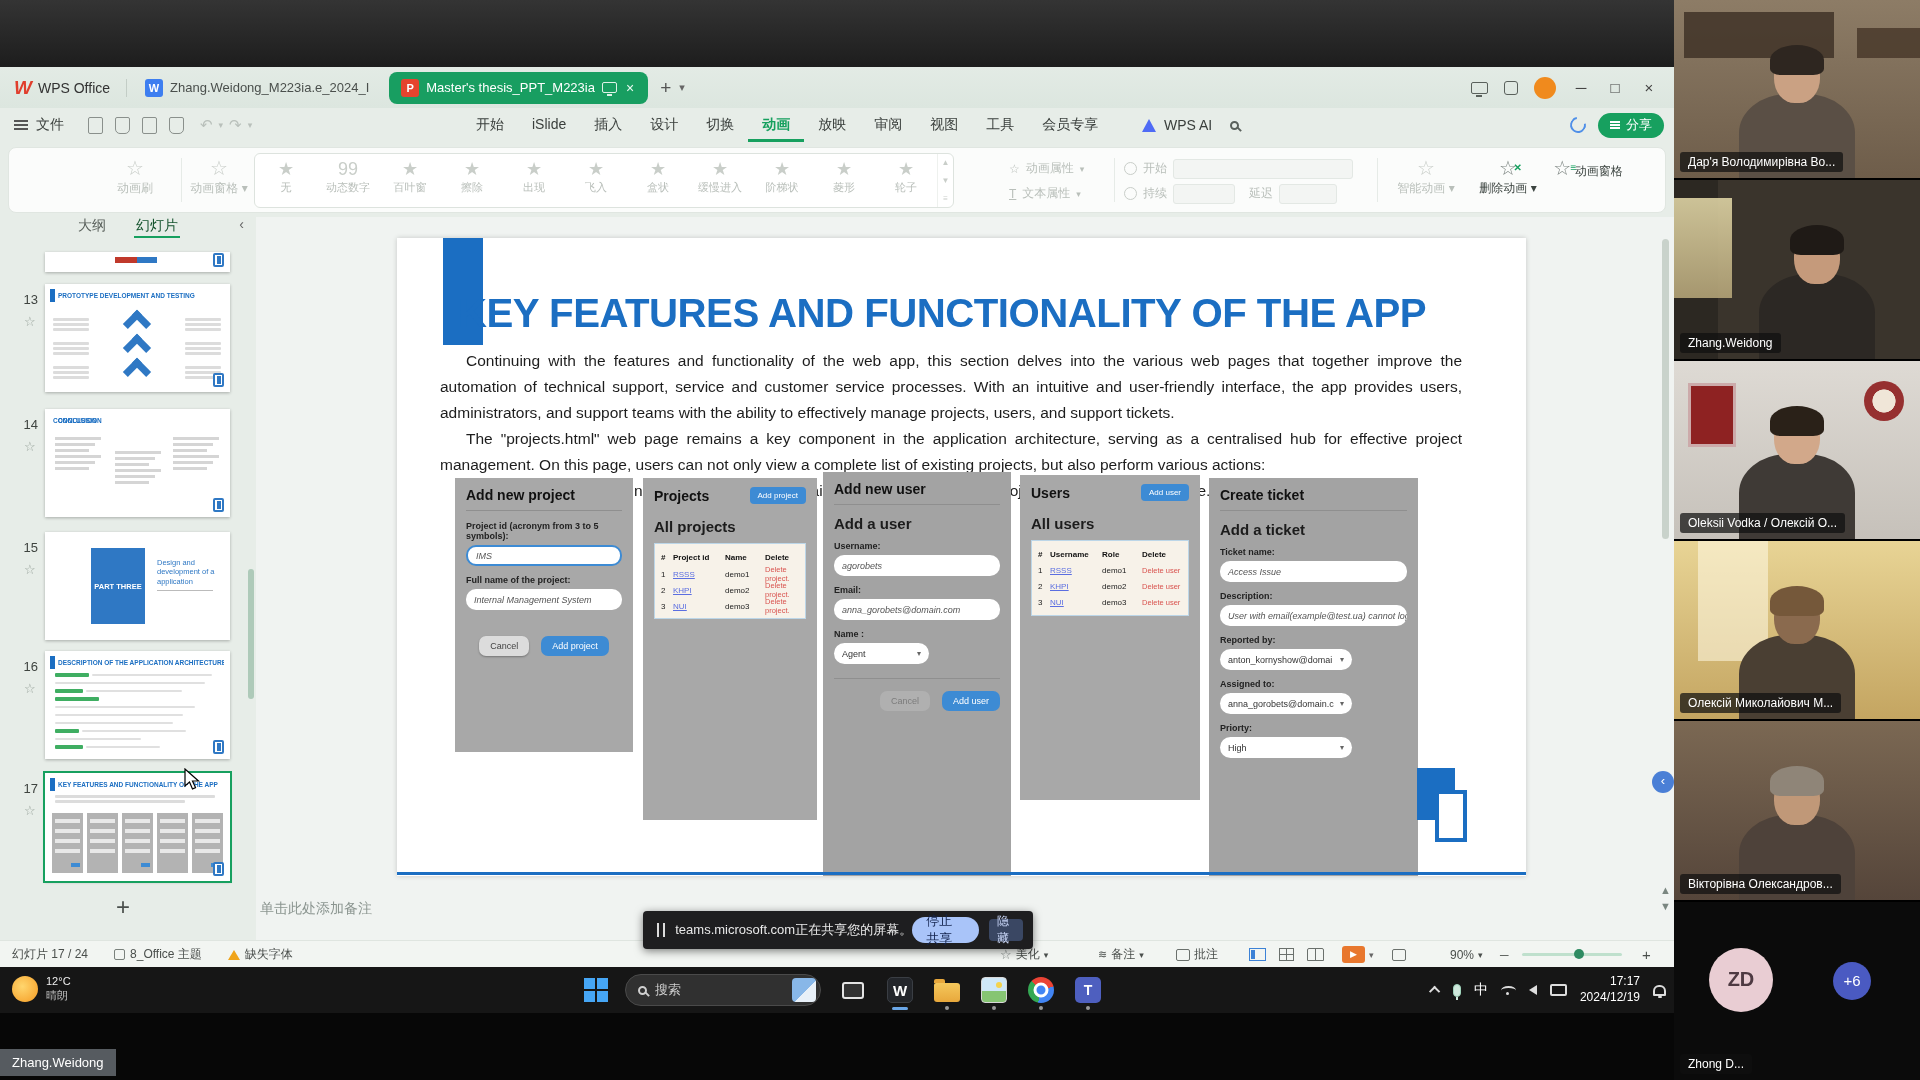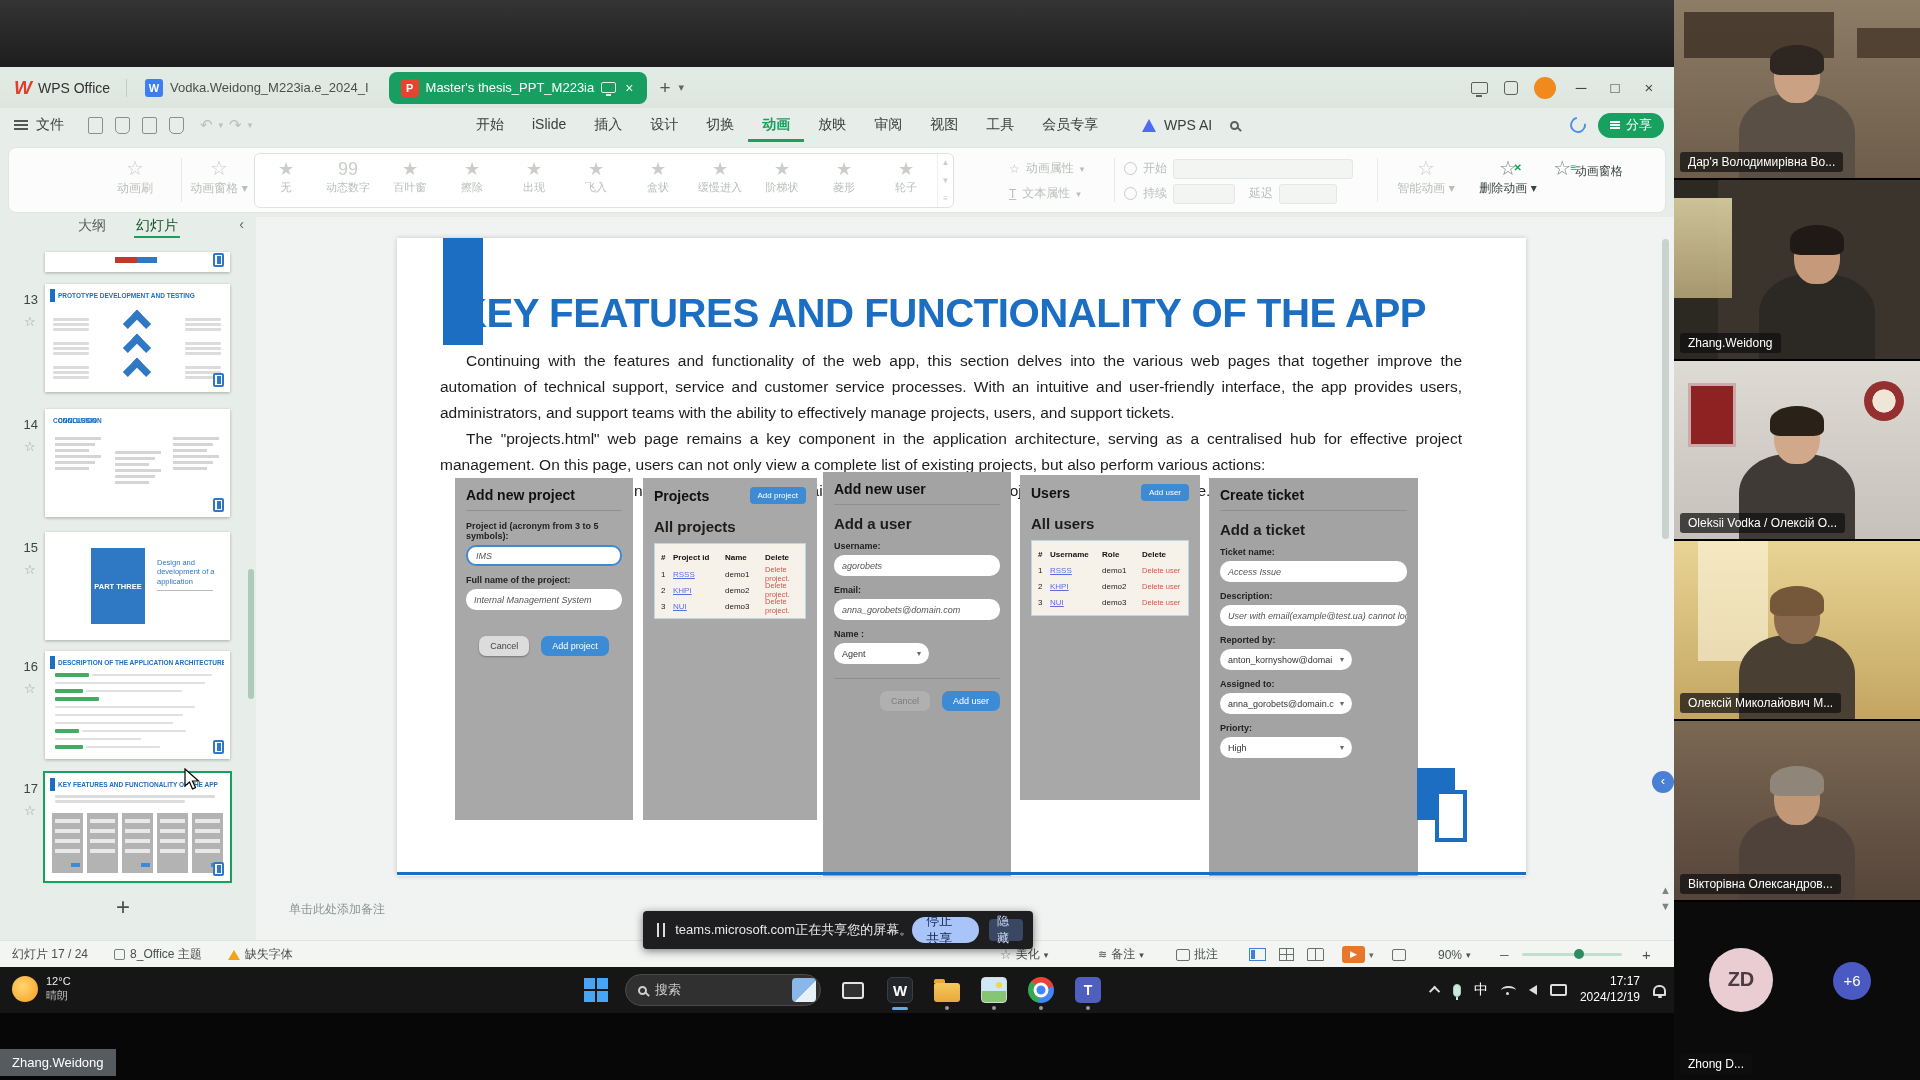--- a/index.html
+++ b/index.html
@@ -112,21 +112,21 @@
   
   .canvas { position:absolute; left:256px; top:150px; right:0; bottom:27px; background:#f0f3f1; }
   .slide { position:absolute; left:141px; top:21px; width:1129px; height:638px; background:#fff; box-shadow:0 0 5px rgba(0,0,0,.18); }
   .slide-accent { position:absolute; left:46px; top:0; width:40px; height:107px; background:#1b6ec2; }
   .slide-title { position:absolute; left:61px; top:52px; font-size:41px; font-weight:800; color:#1b6ec2; white-space:nowrap; letter-spacing:-0.5px; transform:scaleX(.98); transform-origin:left; }
   .slide-body { position:absolute; left:43px; top:110px; width:1022px; font-size:15.5px; line-height:1.68; color:#1d1d1d; text-align:justify; }
   .slide-body p { text-indent:26px; }
   .slide-underline { position:absolute; left:0; bottom:1px; width:100%; height:3px; background:#1b6ec2; }
   .deco-fill { position:absolute; left:1020px; top:530px; width:38px; height:52px; background:#1b6ec2; }
   .deco-outline { position:absolute; left:1038px; top:552px; width:32px; height:52px; border:4px solid #1b6ec2; background:#fff; }
-  .notes-hint { position:absolute; left:33px; bottom:22px; font-size:12px; color:#8b9590; }
+  .notes-hint { position:absolute; left:4px; bottom:22px; font-size:14px; color:#8b9590; }
   .cscroll { position:absolute; right:5px; top:22px; width:7px; height:300px; background:#c9d2cb; border-radius:4px; }
   .cnav { position:absolute; right:3px; font-size:11px; color:#7a8680; }
 
   
   .app-panel { position:absolute; background:#a8a8a8; color:#1c1c1c; padding:9px 11px; font-size:9px; }
   .ap-title { font-size:14px; font-weight:bold; color:#111; }
   .ap-hr { height:1px; background:#8f8f8f; margin:7px 0 10px; }
   .ap-sub { font-size:15px; font-weight:bold; margin-bottom:8px; }
   .ap-label { font-size:9px; font-weight:bold; color:#222; margin:9px 0 4px; }
   .ap-input { background:#fff; border-radius:10px; height:21px; display:flex; align-items:center; padding:0 8px; color:#555; font-style:italic; font-size:9px; overflow:hidden; white-space:nowrap; }
@@ -250,21 +250,21 @@
     <div class="wps">
 
       <div class="tabbar">
         <div class="home-tab">
           <span class="wps-logo">W</span>
           <span class="home-label">WPS Office</span>
         </div>
         <div class="tab-divider"></div>
         <div class="doc-tab">
           <span class="sq-icon w-blue">W</span>
-          <span class="label">Vodka.Weidong_M223ia.e_2024_I</span>
+          <span class="label">Zhang.Weidong_M223ia.e_2024_I</span>
         </div>
         <div class="active-tab">
           <span class="sq-icon p-red">P</span>
           <span class="label">Master's thesis_PPT_M223ia</span>
           <span class="cast-ic"></span>
           <span class="tab-close">×</span>
         </div>
         <span class="tab-plus">+</span>
         <span class="tab-caret">▾</span>
         <div class="tabbar-right">
@@ -554,21 +554,21 @@
       <div class="canvas">
         <div class="slide">
           <div class="slide-accent"></div>
           <div class="slide-title">KEY FEATURES AND FUNCTIONALITY OF THE APP</div>
           <div class="slide-body" id="slide-body">
               <p>Continuing with the features and functionality of the web app, this section delves into the various web pages that together improve the automation of technical support, service and customer service processes. With an intuitive and user-friendly interface, the app provides users, administrators, and support teams with the ability to effectively manage projects, users, and support tickets.</p>
               <p>The "projects.html" web page remains a key component in the application architecture, serving as a centralised hub for effective project management. On this page, users can not only view a complete list of existing projects, but also perform various actions:</p>
               <p>Create projects: After filling in the basic project details, users can initiate new projects directly from this page.</p>
             </div>
           <div id="slide-panels">
-              <div class="app-panel" style="left: 58px; top: 240px; width: 178px; height: 342px;">
+              <div class="app-panel" style="left: 58px; top: 240px; width: 178px; height: 274px;">
                 <div class="ap-title">Add new project</div>
                 <div class="ap-hr"></div>
                 <div class="ap-label">Project id (acronym from 3 to 5 symbols):</div>
                 <div class="ap-input focused">IMS</div>
                 <div class="ap-label">Full name of the project:</div>
                 <div class="ap-input">Internal Management System</div>
                 <div class="ap-btnrow">
                   <span class="ap-btn secondary">Cancel</span>
                   <span class="ap-btn primary">Add project</span>
                 </div>
@@ -729,21 +729,21 @@
           <span class="sbr" style="left:313px">
               <span class="v-book"></span>
             </span>
           <span class="sbr" style="left:348px">
             <span class="play-btn">▶</span>
               <span style="font-size:9px;color:#666">▾</span>
           </span>
           <span class="sbr" style="left:398px">
               <span class="fit-ic"></span>
             </span>
-          <span class="sbr" style="left:444px">
+          <span class="sbr" style="left:456px">
             <span>90%</span>
               <span style="font-size:9px">▾</span>
           </span>
           <span class="sbr" style="left:506px">─</span>
           <span class="sbr" style="left:528px">
             <span class="ztrack">
                 <span class="zdot"></span>
               </span>
           </span>
           <span class="sbr" style="left:648px;font-size:15px">+</span>

